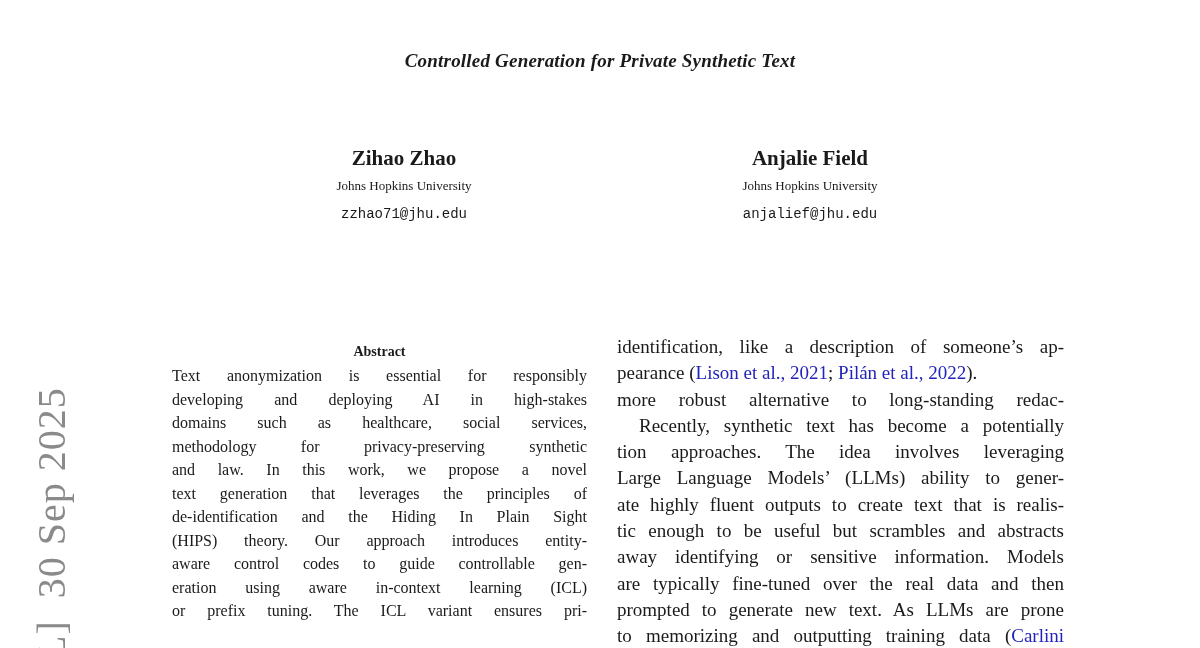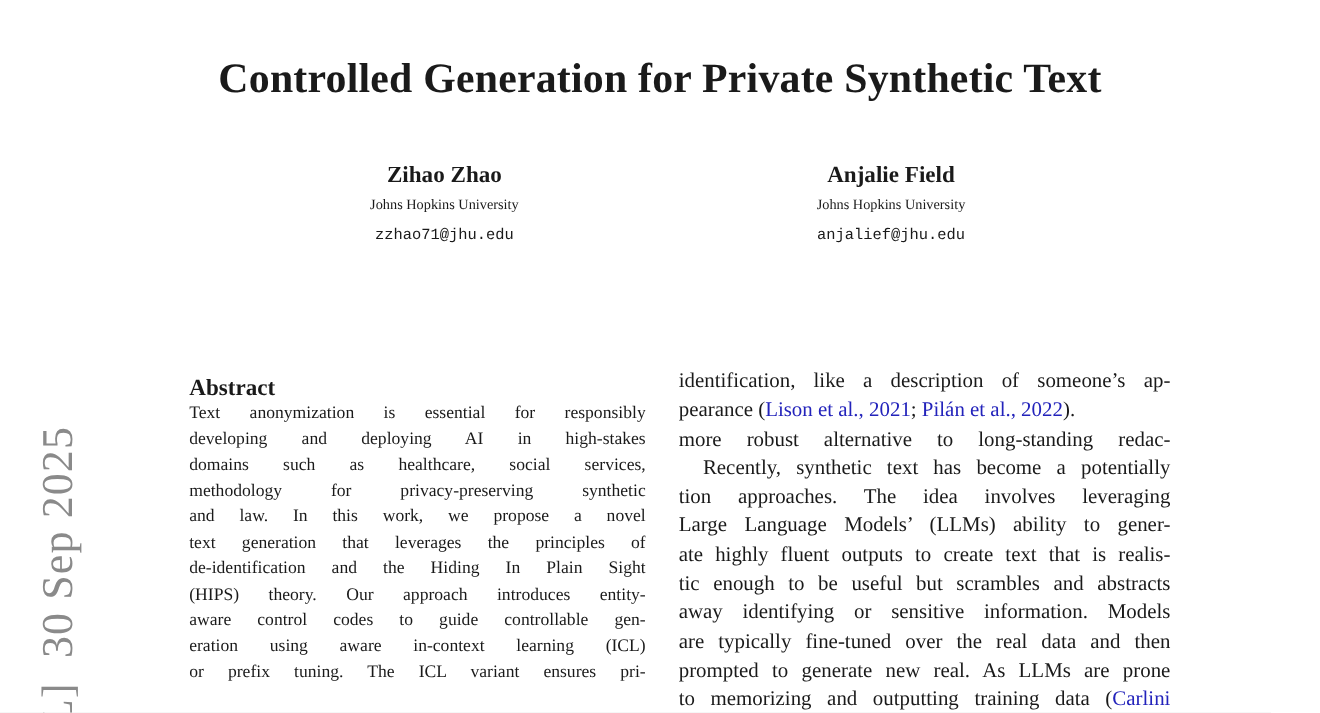--- a/index.html
+++ b/index.html
@@ -18,23 +18,24 @@
     overflow: hidden;
     color: var(--text);
     font-family: "Liberation Serif", "DejaVu Serif", serif;
   }
   .paper-title {
     position: absolute;
     top: 50px;
     left: 0;
     width: 1200px;
     text-align: center;
-    font-size: 38px;
+    font-size: 19px;
     font-weight: bold;
     letter-spacing: 0.2px;
+    font-style: italic;
   }
   .author {
     position: absolute;
     top: 144px;
     width: 400px;
     text-align: center;
   }
   .author-1 { left: 204px; }
   .author-2 { left: 610px; }
   .author-name { font-size: 21px; font-weight: bold; line-height: 28px; }
@@ -44,21 +45,22 @@
     font-size: 14px;
     line-height: 29px;
   }
   .col-left {
     position: absolute;
     left: 172px;
     top: 340px;
     width: 415px;
   }
   .abstract-heading {
-    font-size: 21px;
+    text-align: center;
+    font-size: 14px;
     font-weight: bold;
     line-height: 24px;
   }
   .abstract-body {
     font-size: 16px;
   }
   .abstract-body .line { line-height: 23.5px; height: 23.5px; }
   .col-right {
     position: absolute;
     left: 617px;
@@ -131,18 +133,18 @@
         <div class="line"><span>identification, like a description of someone’s ap-</span></div>
         <div class="line lastline"><span>pearance (</span><span class="cite">Lison et al., 2021</span><span>; </span><span class="cite">Pilán et al., 2022</span><span>).</span></div>
         <div class="line"><span>more robust alternative to long-standing redac-</span></div>
         <div class="line indent"><span>Recently, synthetic text has become a potentially</span></div>
         <div class="line"><span>tion approaches. The idea involves leveraging</span></div>
         <div class="line"><span>Large Language Models’ (LLMs) ability to gener-</span></div>
         <div class="line"><span>ate highly fluent outputs to create text that is realis-</span></div>
         <div class="line"><span>tic enough to be useful but scrambles and abstracts</span></div>
         <div class="line"><span>away identifying or sensitive information. Models</span></div>
         <div class="line"><span>are typically fine-tuned over the real data and then</span></div>
-        <div class="line"><span>prompted to generate new real. As LLMs are prone</span></div>
+        <div class="line"><span>prompted to generate new text. As LLMs are prone</span></div>
         <div class="line"><span>to memorizing and outputting training data (</span><span class="cite">Carlini</span></div>
       </div>
   </div>
 
 </div>
 
 </body></html>

